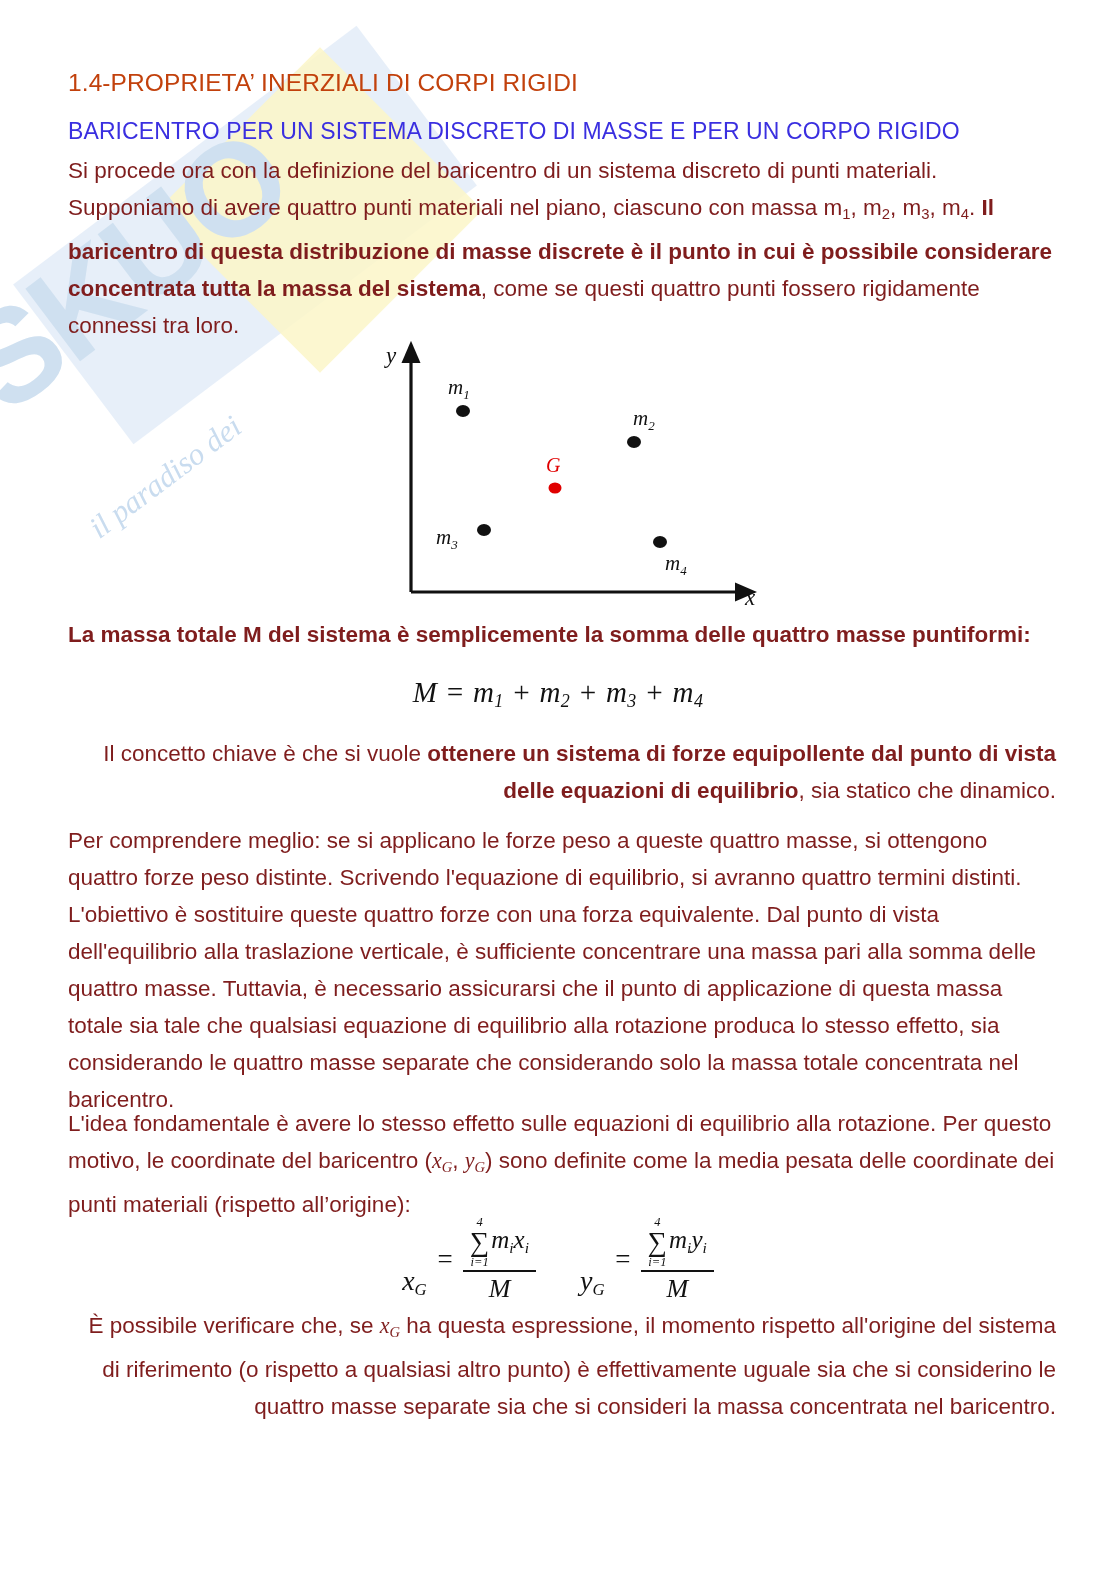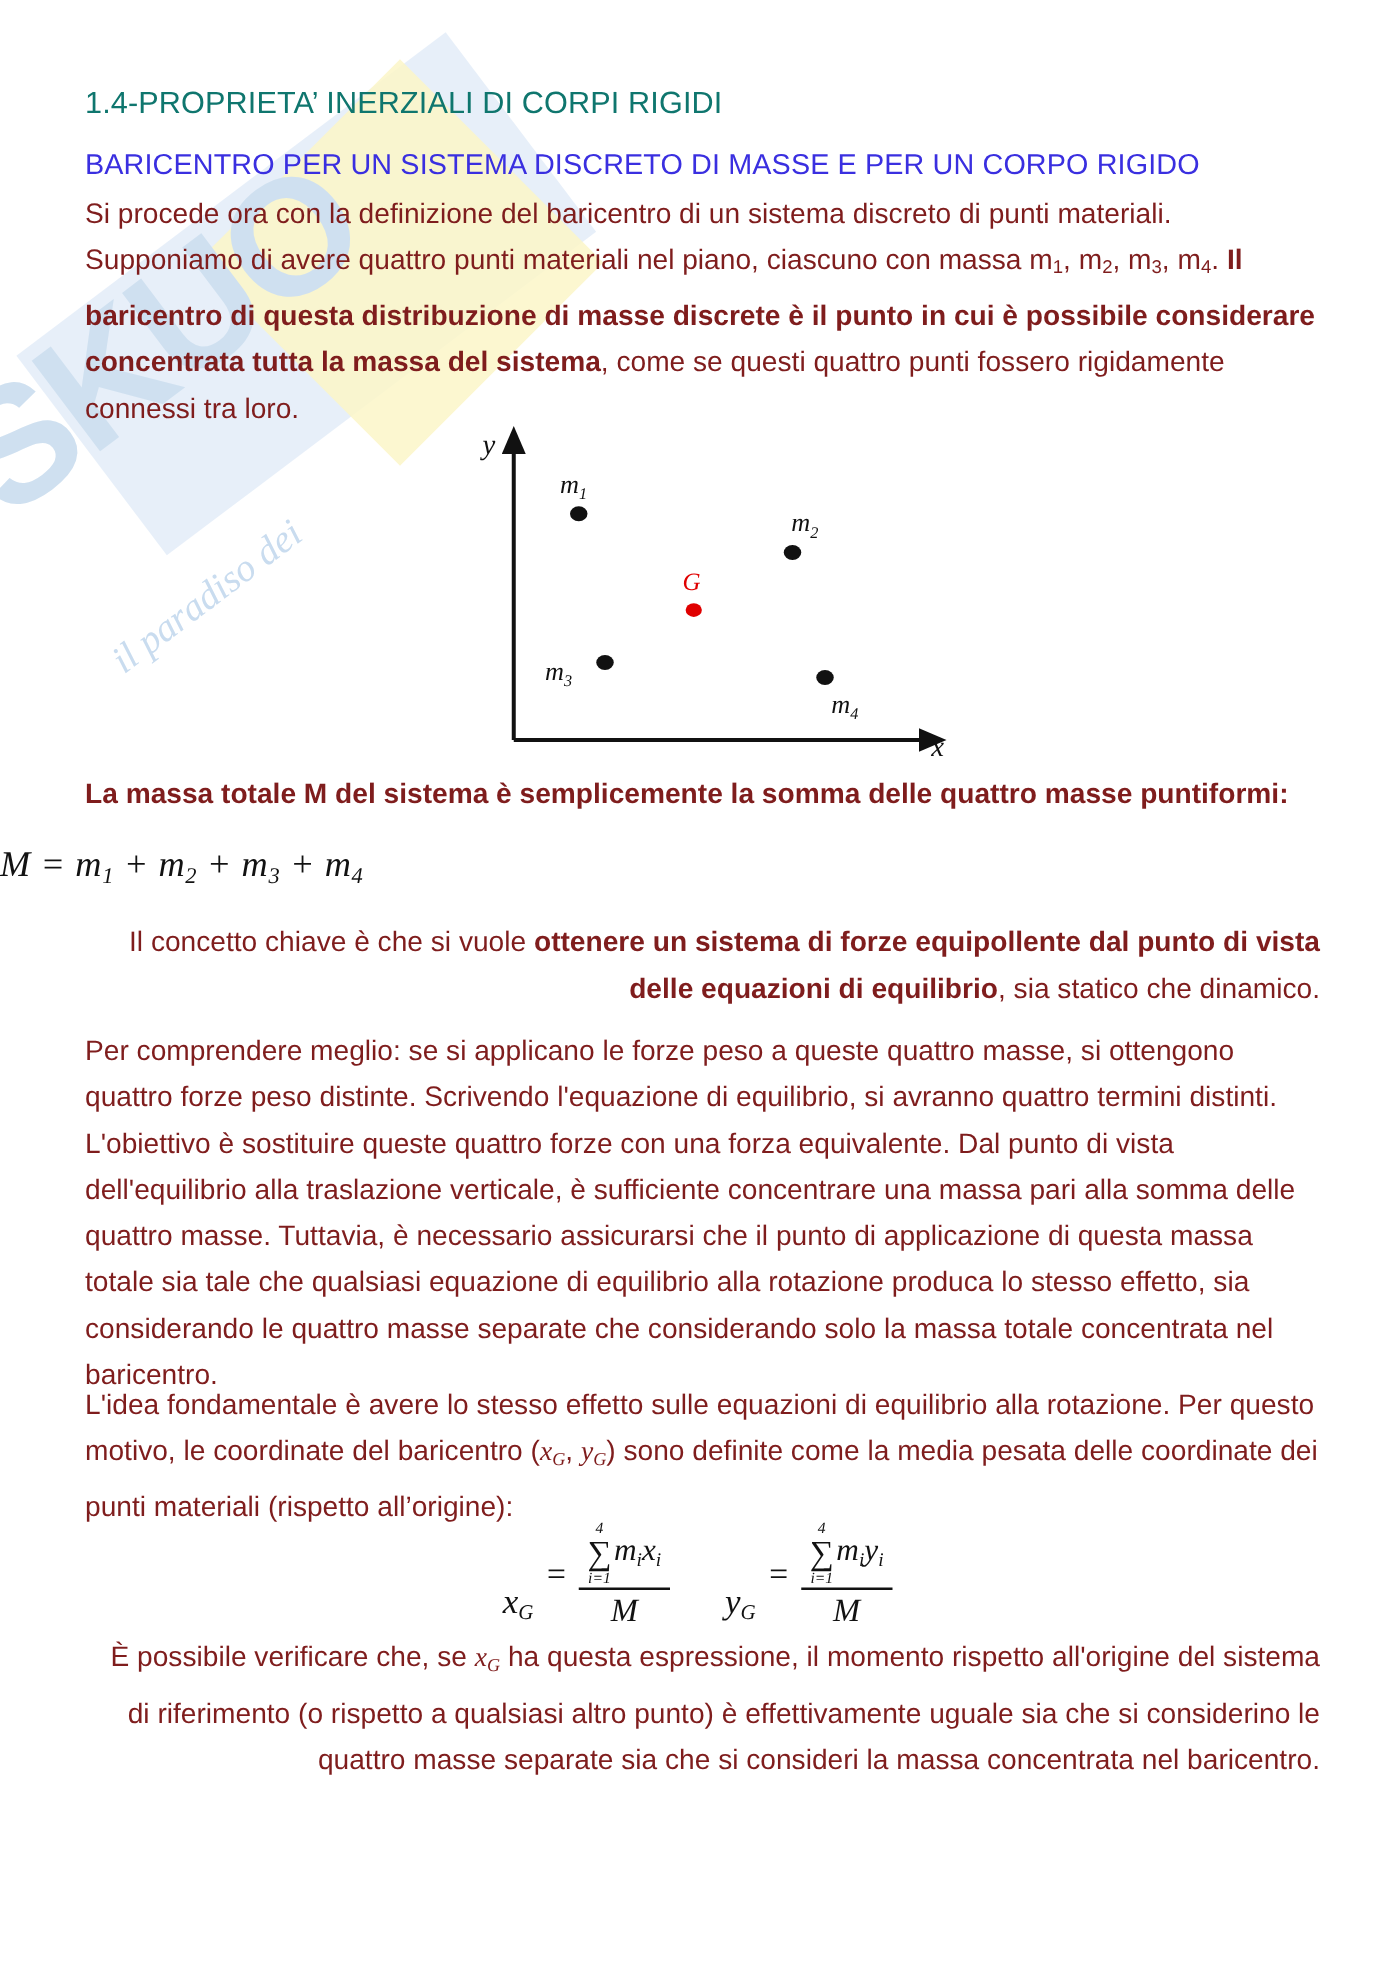--- a/index.html
+++ b/index.html
@@ -77,21 +77,21 @@
   .content {
     position: relative;
     z-index: 2;
     padding: 0;
   }
   .doc-title {
     position: absolute;
     left: 68px;
     top: 69px;
     font-size: 24.5px;
-    color: #0f766e;
+    color: #c2410c;
     white-space: nowrap;
     letter-spacing: 0.1px;
   }
   .sec-title {
     position: absolute;
     left: 68px;
     top: 118px;
     font-size: 23px;
     color: #3a2fe0;
     white-space: nowrap;
@@ -132,21 +132,21 @@
     position: absolute;
     font-family: "Liberation Serif", serif;
     font-style: italic;
     color: #121212;
     z-index: 3;
   }
   .f-mass {
     left: 0;
     top: 676px;
     width: 1116px;
-    text-align: left;
+    text-align: center;
     font-size: 29px;
     letter-spacing: 0.5px;
   }
   .f-mass sub { font-style: italic; font-size: 0.62em; vertical-align: -0.3em; }
 
   .f-coords {
     left: 0;
     top: 1216px;
     width: 1116px;
     display: flex;

